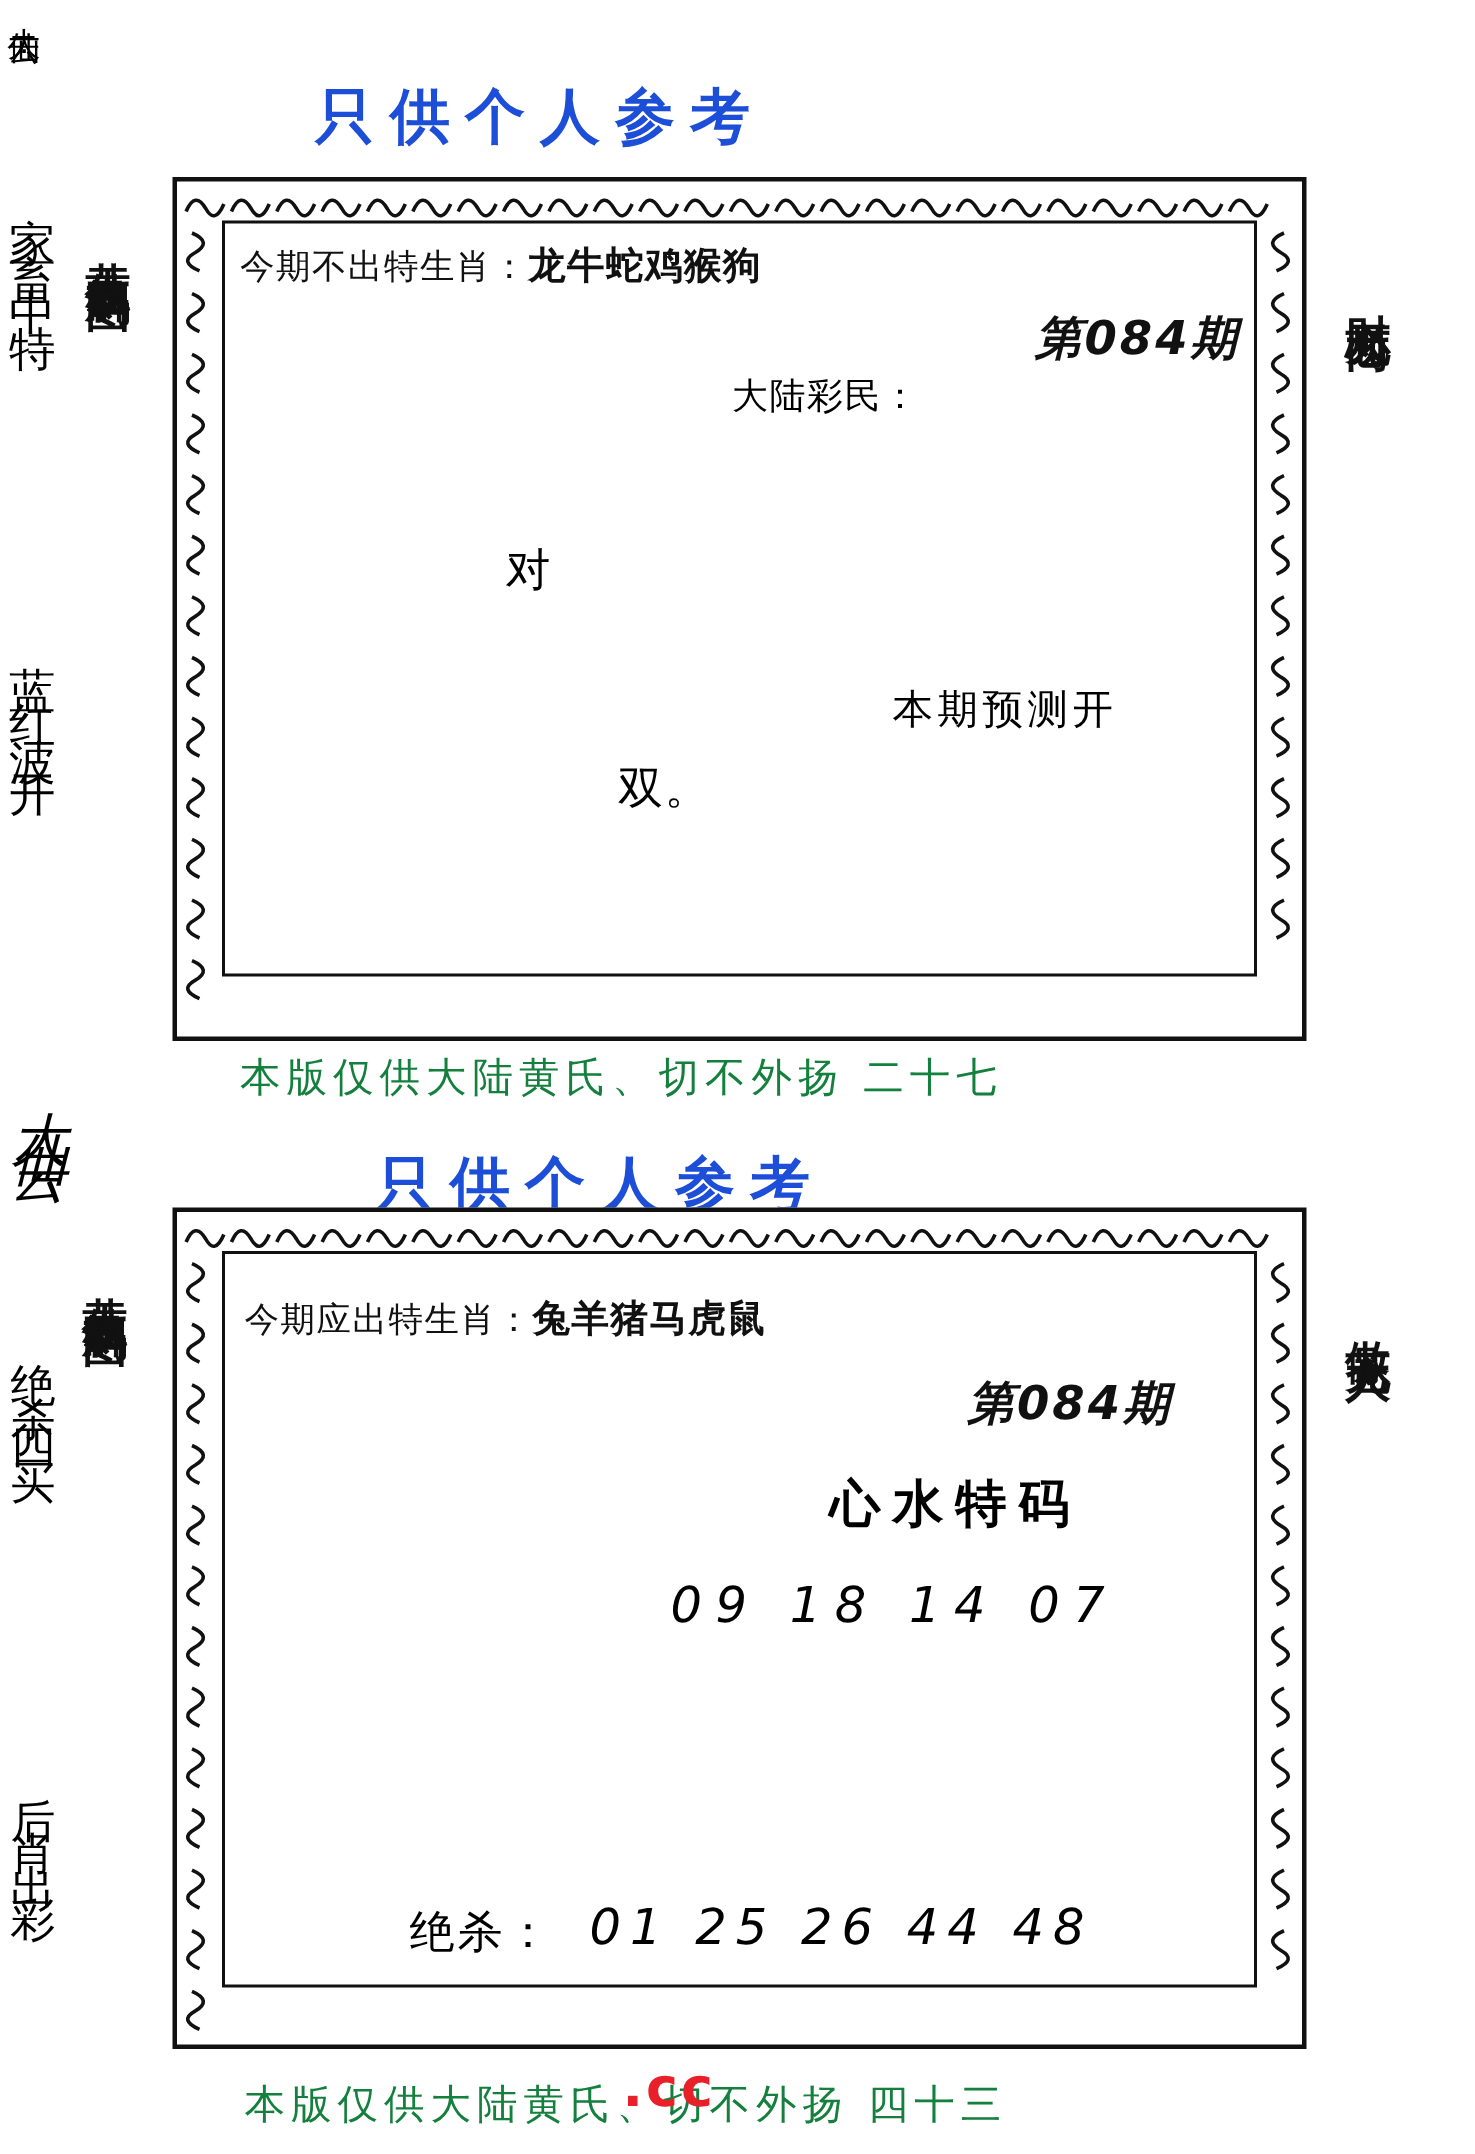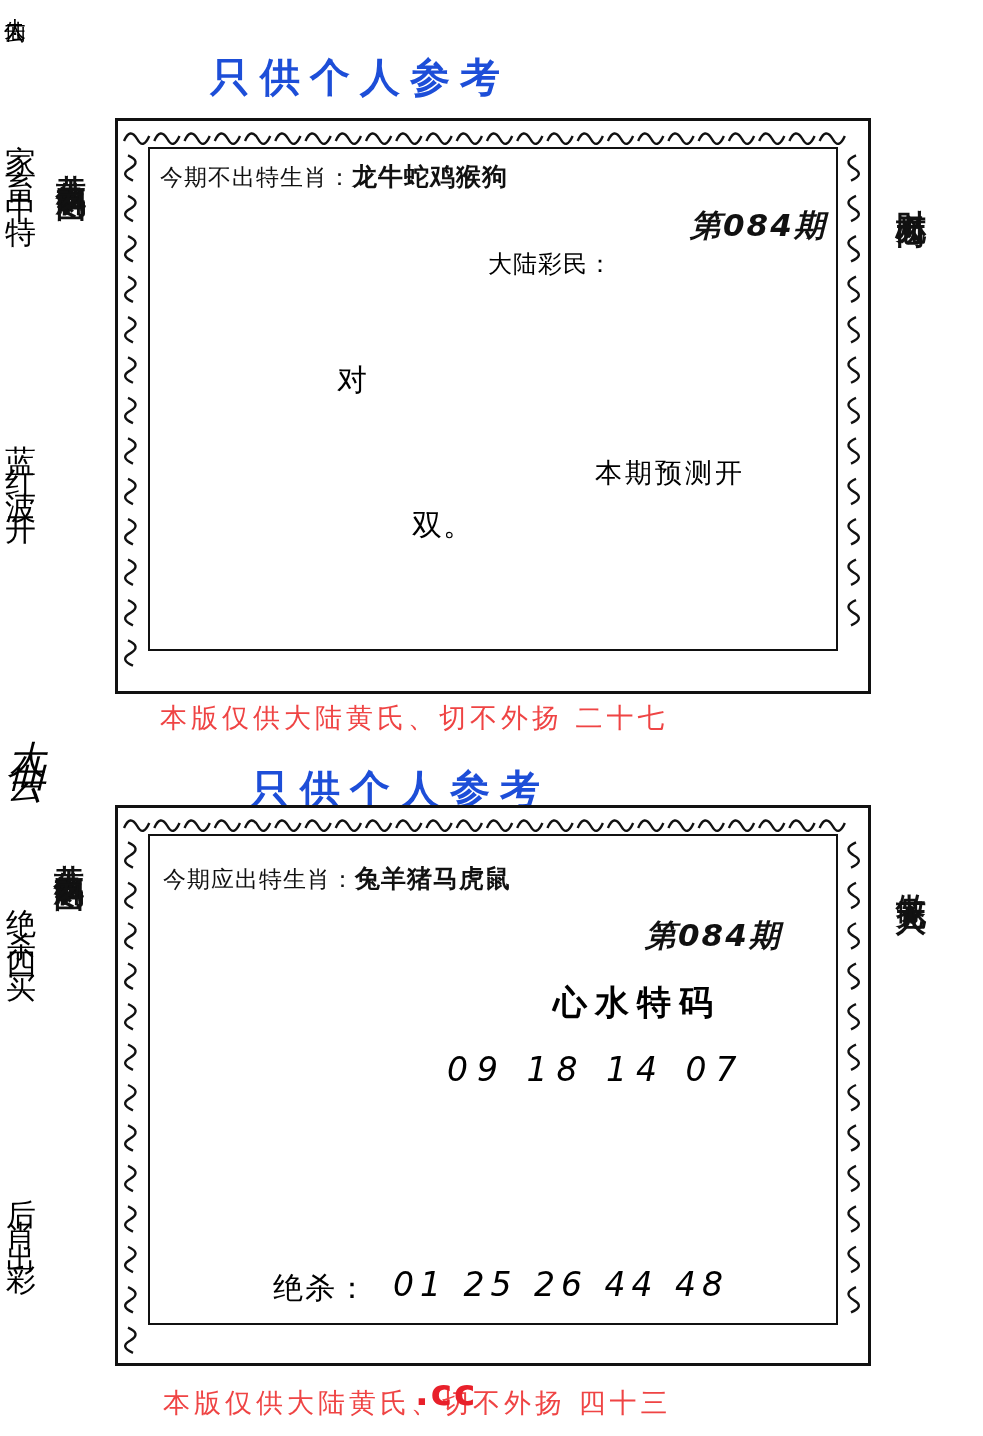--- a/index.html
+++ b/index.html
@@ -67,21 +67,21 @@
     font-size: 40px;
     font-weight: bold;
     letter-spacing: 10px;
     color: #1d4ed8;
     font-family: "DejaVu Sans", sans-serif;
   }
   .footer-line {
     position: absolute;
     font-size: 27px;
     letter-spacing: 4px;
-    color: #ef4444;
+    color: #15803d;
   }
   .side-label {
     position: absolute;
     font-size: 30px;
     font-weight: bold;
   }
 
   .zodiac-line {
     position: absolute;
     font-size: 23px;

